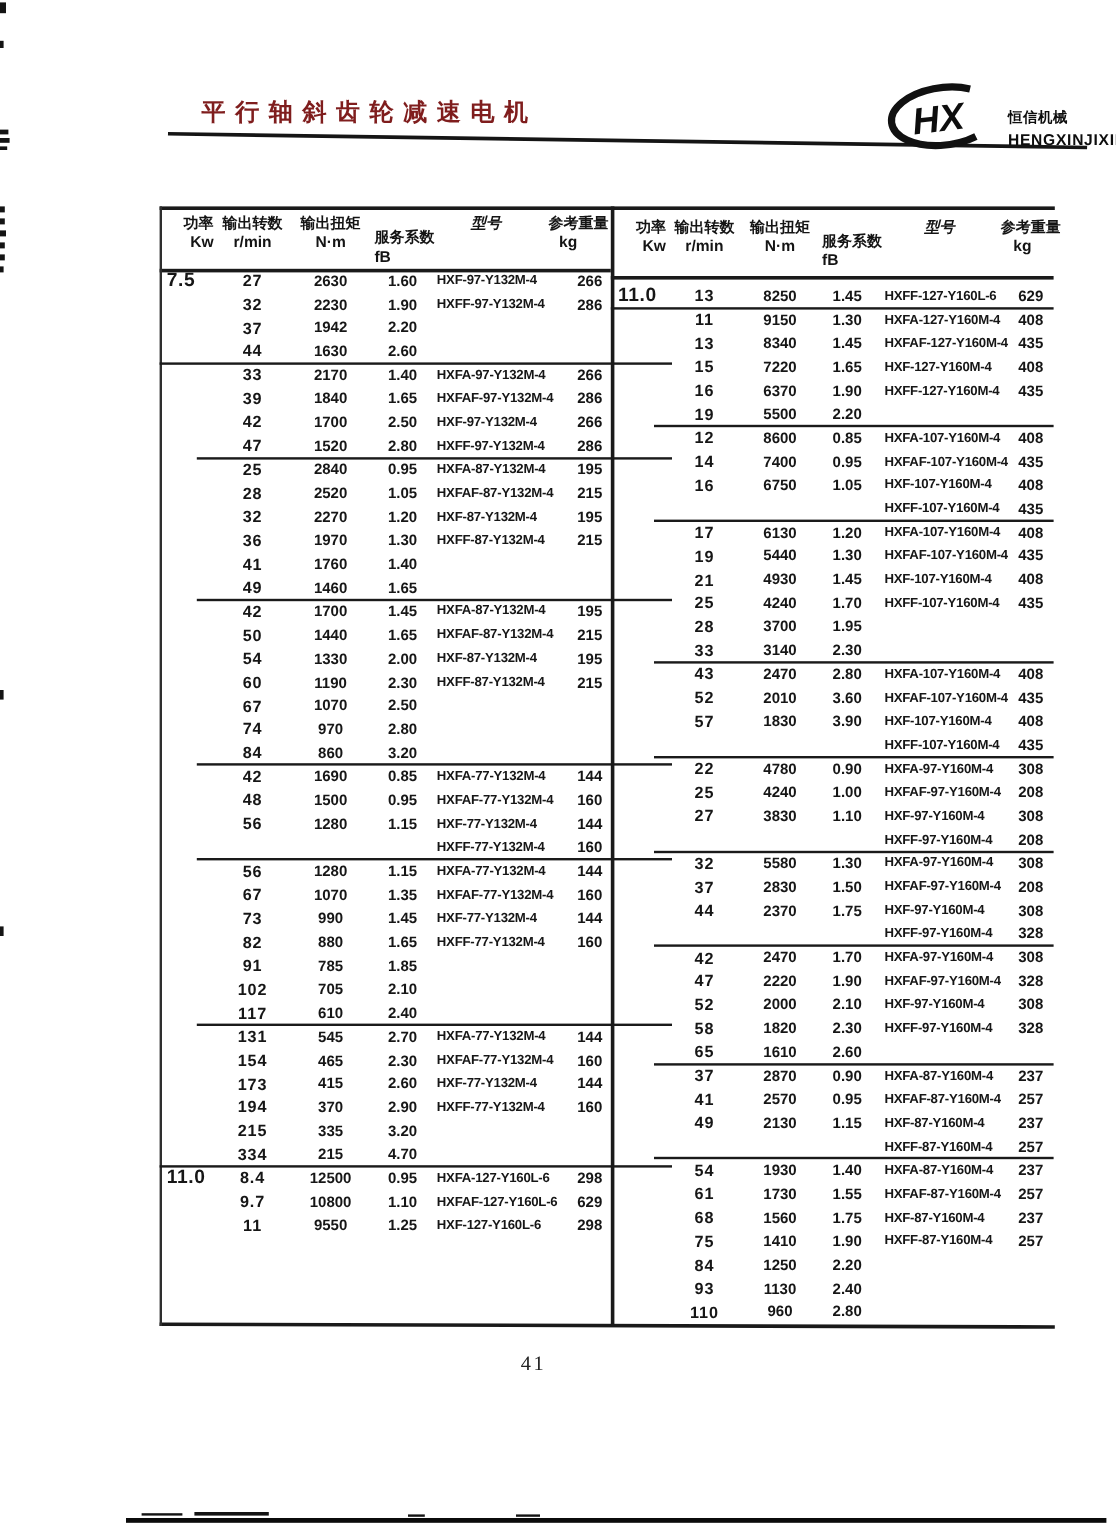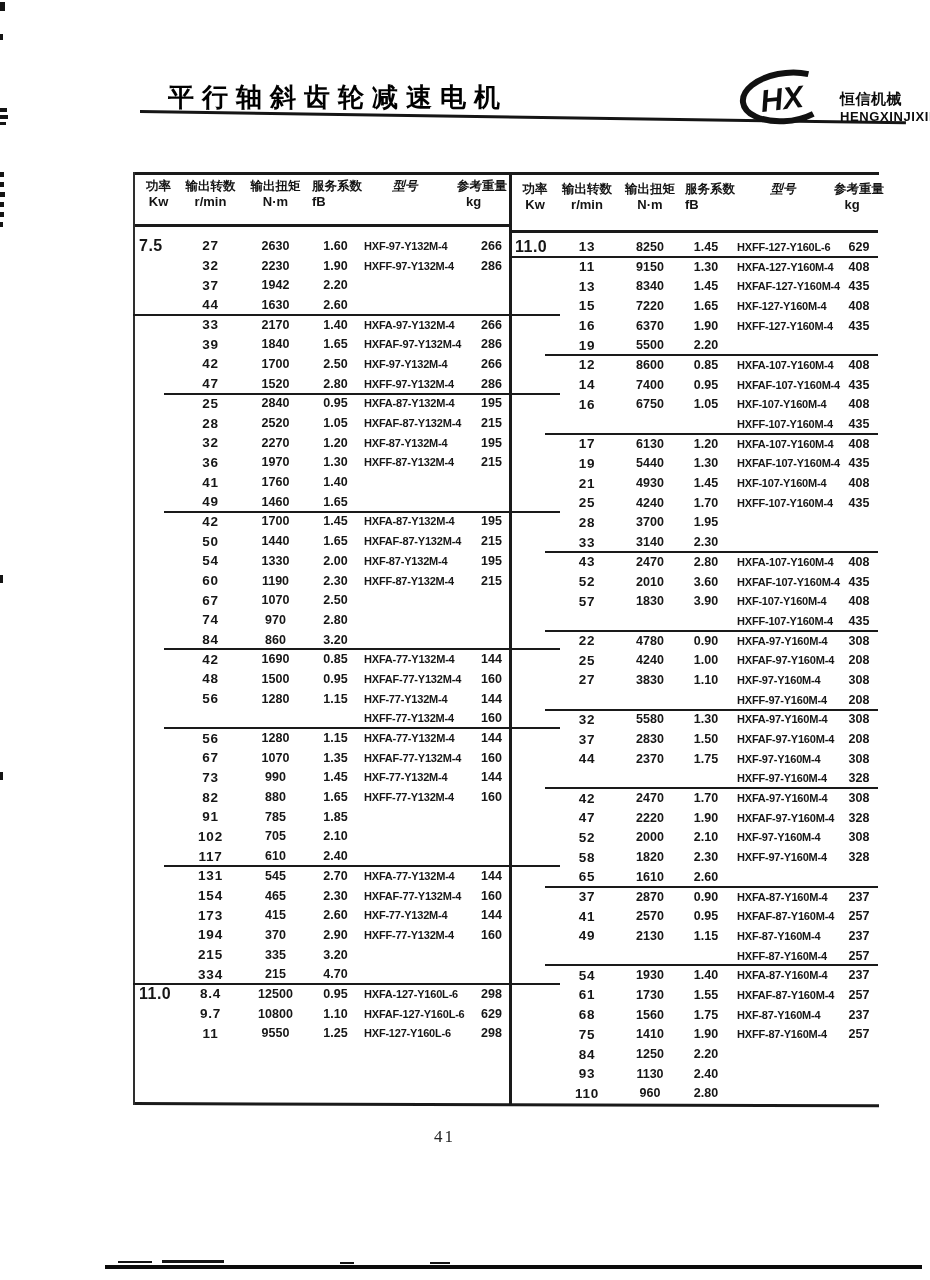--- a/index.html
+++ b/index.html
@@ -4,31 +4,31 @@
 <style>
   html,body{margin:0;padding:0;}
   body{
     width:930px;height:1280px;position:relative;background:#fff;
     font-family:"Liberation Sans",sans-serif;color:#1a1a1a;overflow:hidden;
   }
   .abs{position:absolute;}
 
   
   .doc-title{
-    left:168px;top:80px;font-size:26px;font-weight:bold;letter-spacing:8px;
-    color:#000000;white-space:nowrap;
+    left:168px;top:80px;font-size:20px;font-weight:bold;letter-spacing:8px;
+    color:#7f1d1d;white-space:nowrap;
   }
   .title-rule{
     left:140px;top:110px;width:766px;height:2.5px;background:#151515;
     transform:rotate(0.85deg);transform-origin:left center;
   }
   .logo{left:738px;top:68px;width:172px;height:62px;}
   .logo svg{position:absolute;left:0;top:0;}
   .logo-cn{
-    position:absolute;left:102px;top:22px;font-size:15px;font-weight:bold;
+    position:absolute;left:102px;top:22px;font-size:12px;font-weight:bold;
     color:#0d0d0d;letter-spacing:0.5px;white-space:nowrap;
   }
   .logo-en{
     position:absolute;left:102px;top:41px;font-size:13px;font-weight:bold;
     color:#0d0d0d;letter-spacing:0.6px;white-space:nowrap;
   }
 
   
   .rule-top{left:133px;top:172px;width:746px;height:2.5px;background:#1a1a1a;}
   .rule-head-l{left:133px;top:224px;width:376px;height:2.5px;background:#1a1a1a;}
@@ -37,32 +37,32 @@
     transform:rotate(0.18deg);transform-origin:left center;}
   .v-divider{left:509px;top:172px;width:2.5px;height:933px;background:#1a1a1a;}
   .v-left{left:133px;top:172px;width:1.5px;height:933px;background:#2e2e2e;}
 
   
   .thead{position:absolute;display:grid;font-weight:bold;color:#141414;}
   .thead-left{left:133px;top:179px;width:375px;grid-template-columns:45px 65px 65px 55px 112px 33px;}
   .thead-right{left:509px;top:182px;width:368px;grid-template-columns:46px 64px 62px 50px 110px 36px;}
   .th{display:flex;flex-direction:column;text-align:center;font-size:12.5px;line-height:15px;white-space:nowrap;}
   .th .unit{font-size:13px;}
-  .th-power{text-align:center;padding-left:6px;}
+  .th-power{text-align:right;padding-left:6px;}
   .th-service{align-items:flex-start;padding-left:4px;}
-  .th-service .cnl{align-self:flex-start;}
+  .th-service .cnl{align-self:flex-start;margin-top:12px;}
   .th-model{justify-content:flex-start;font-style:italic;}
   .thead-left .th-model{padding-right:28px;}
   .thead-right .th-model{padding-right:6px;}
   .thead-left .th-weight{transform:translateX(-18px);}
   .thead-right .th-weight{transform:translateX(-7px);}
 
   
   .tbody{position:absolute;}
-  .tbody-left{left:133px;top:236px;width:426px;}
+  .tbody-left{left:133px;top:224px;width:426px;}
   .tbody-right{left:509px;top:237px;width:368px;}
   .group{position:relative;}
   .group + .group::before{
     content:"";position:absolute;top:-1px;left:31px;right:-1px;height:2px;background:#1a1a1a;
   }
   .tbody-right .group + .group::before{left:36px;}
   .group.has-power + .group::before, .group + .group.has-power::before{left:0;}
   .row{display:grid;height:19.7px;align-items:center;}
   .tbody-left .row{grid-template-columns:45px 65px 65px 55px 112px 33px;}
   .tbody-right .row{grid-template-columns:46px 64px 62px 50px 110px 36px;}

